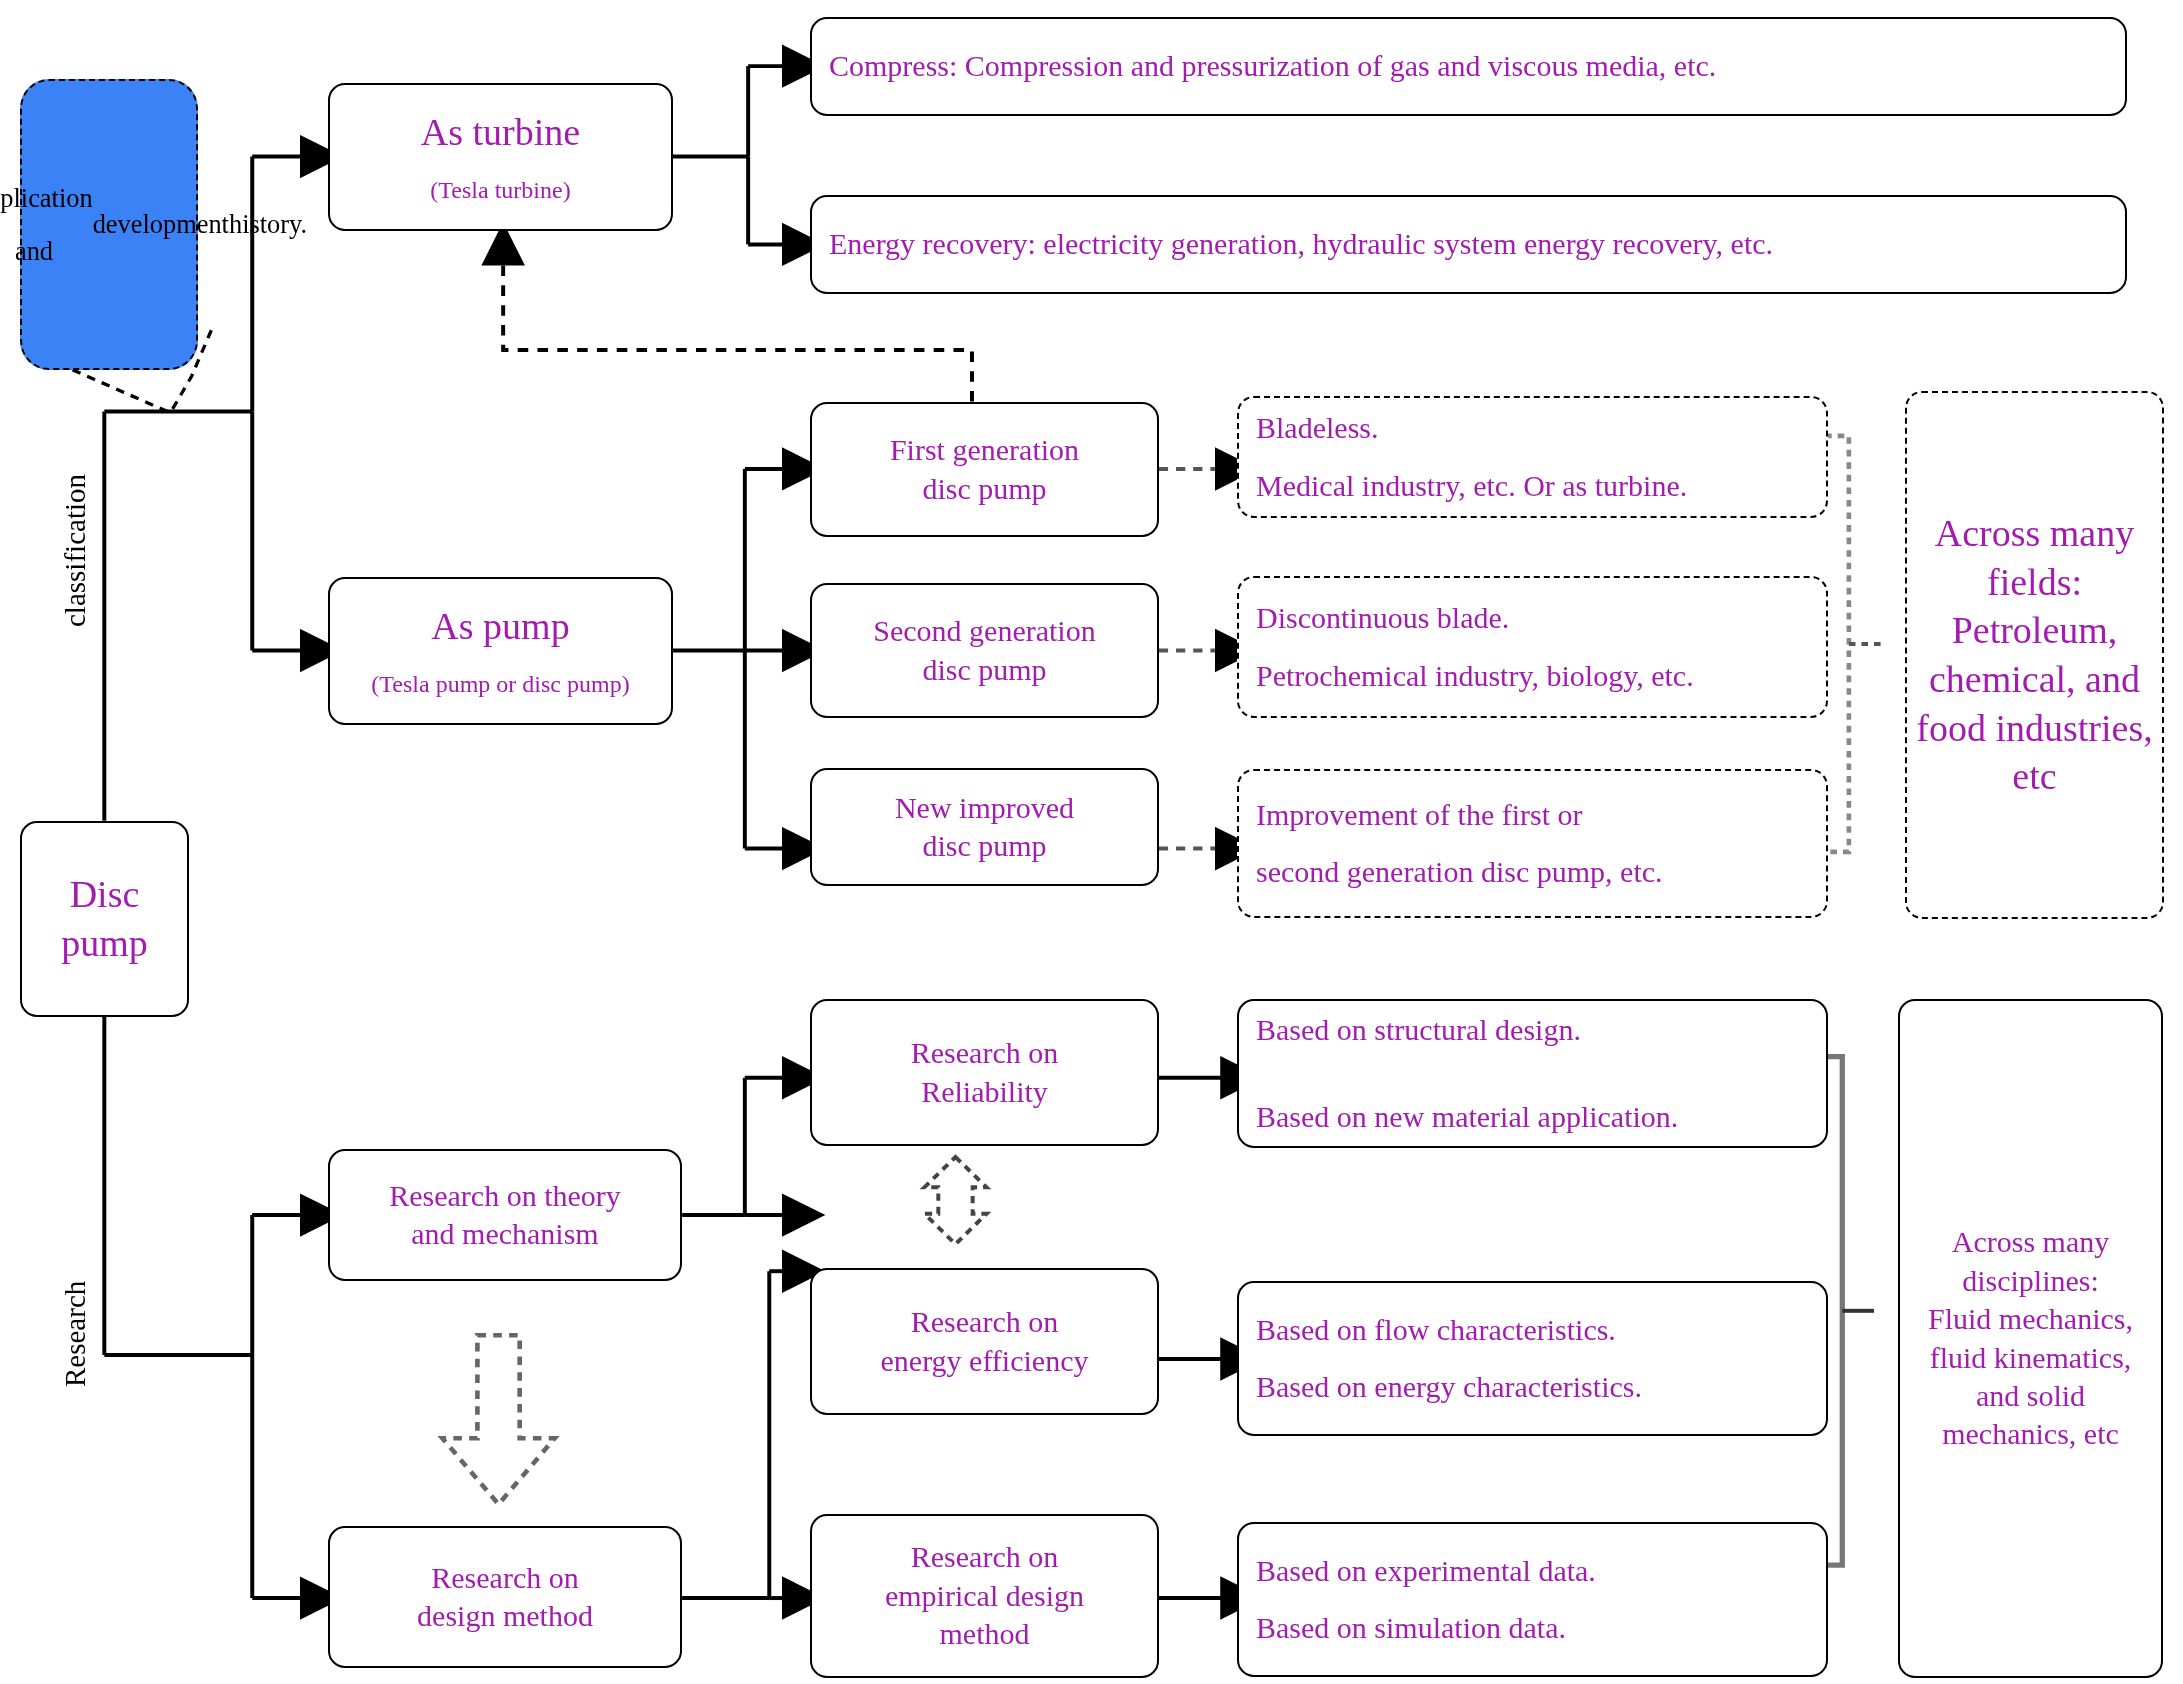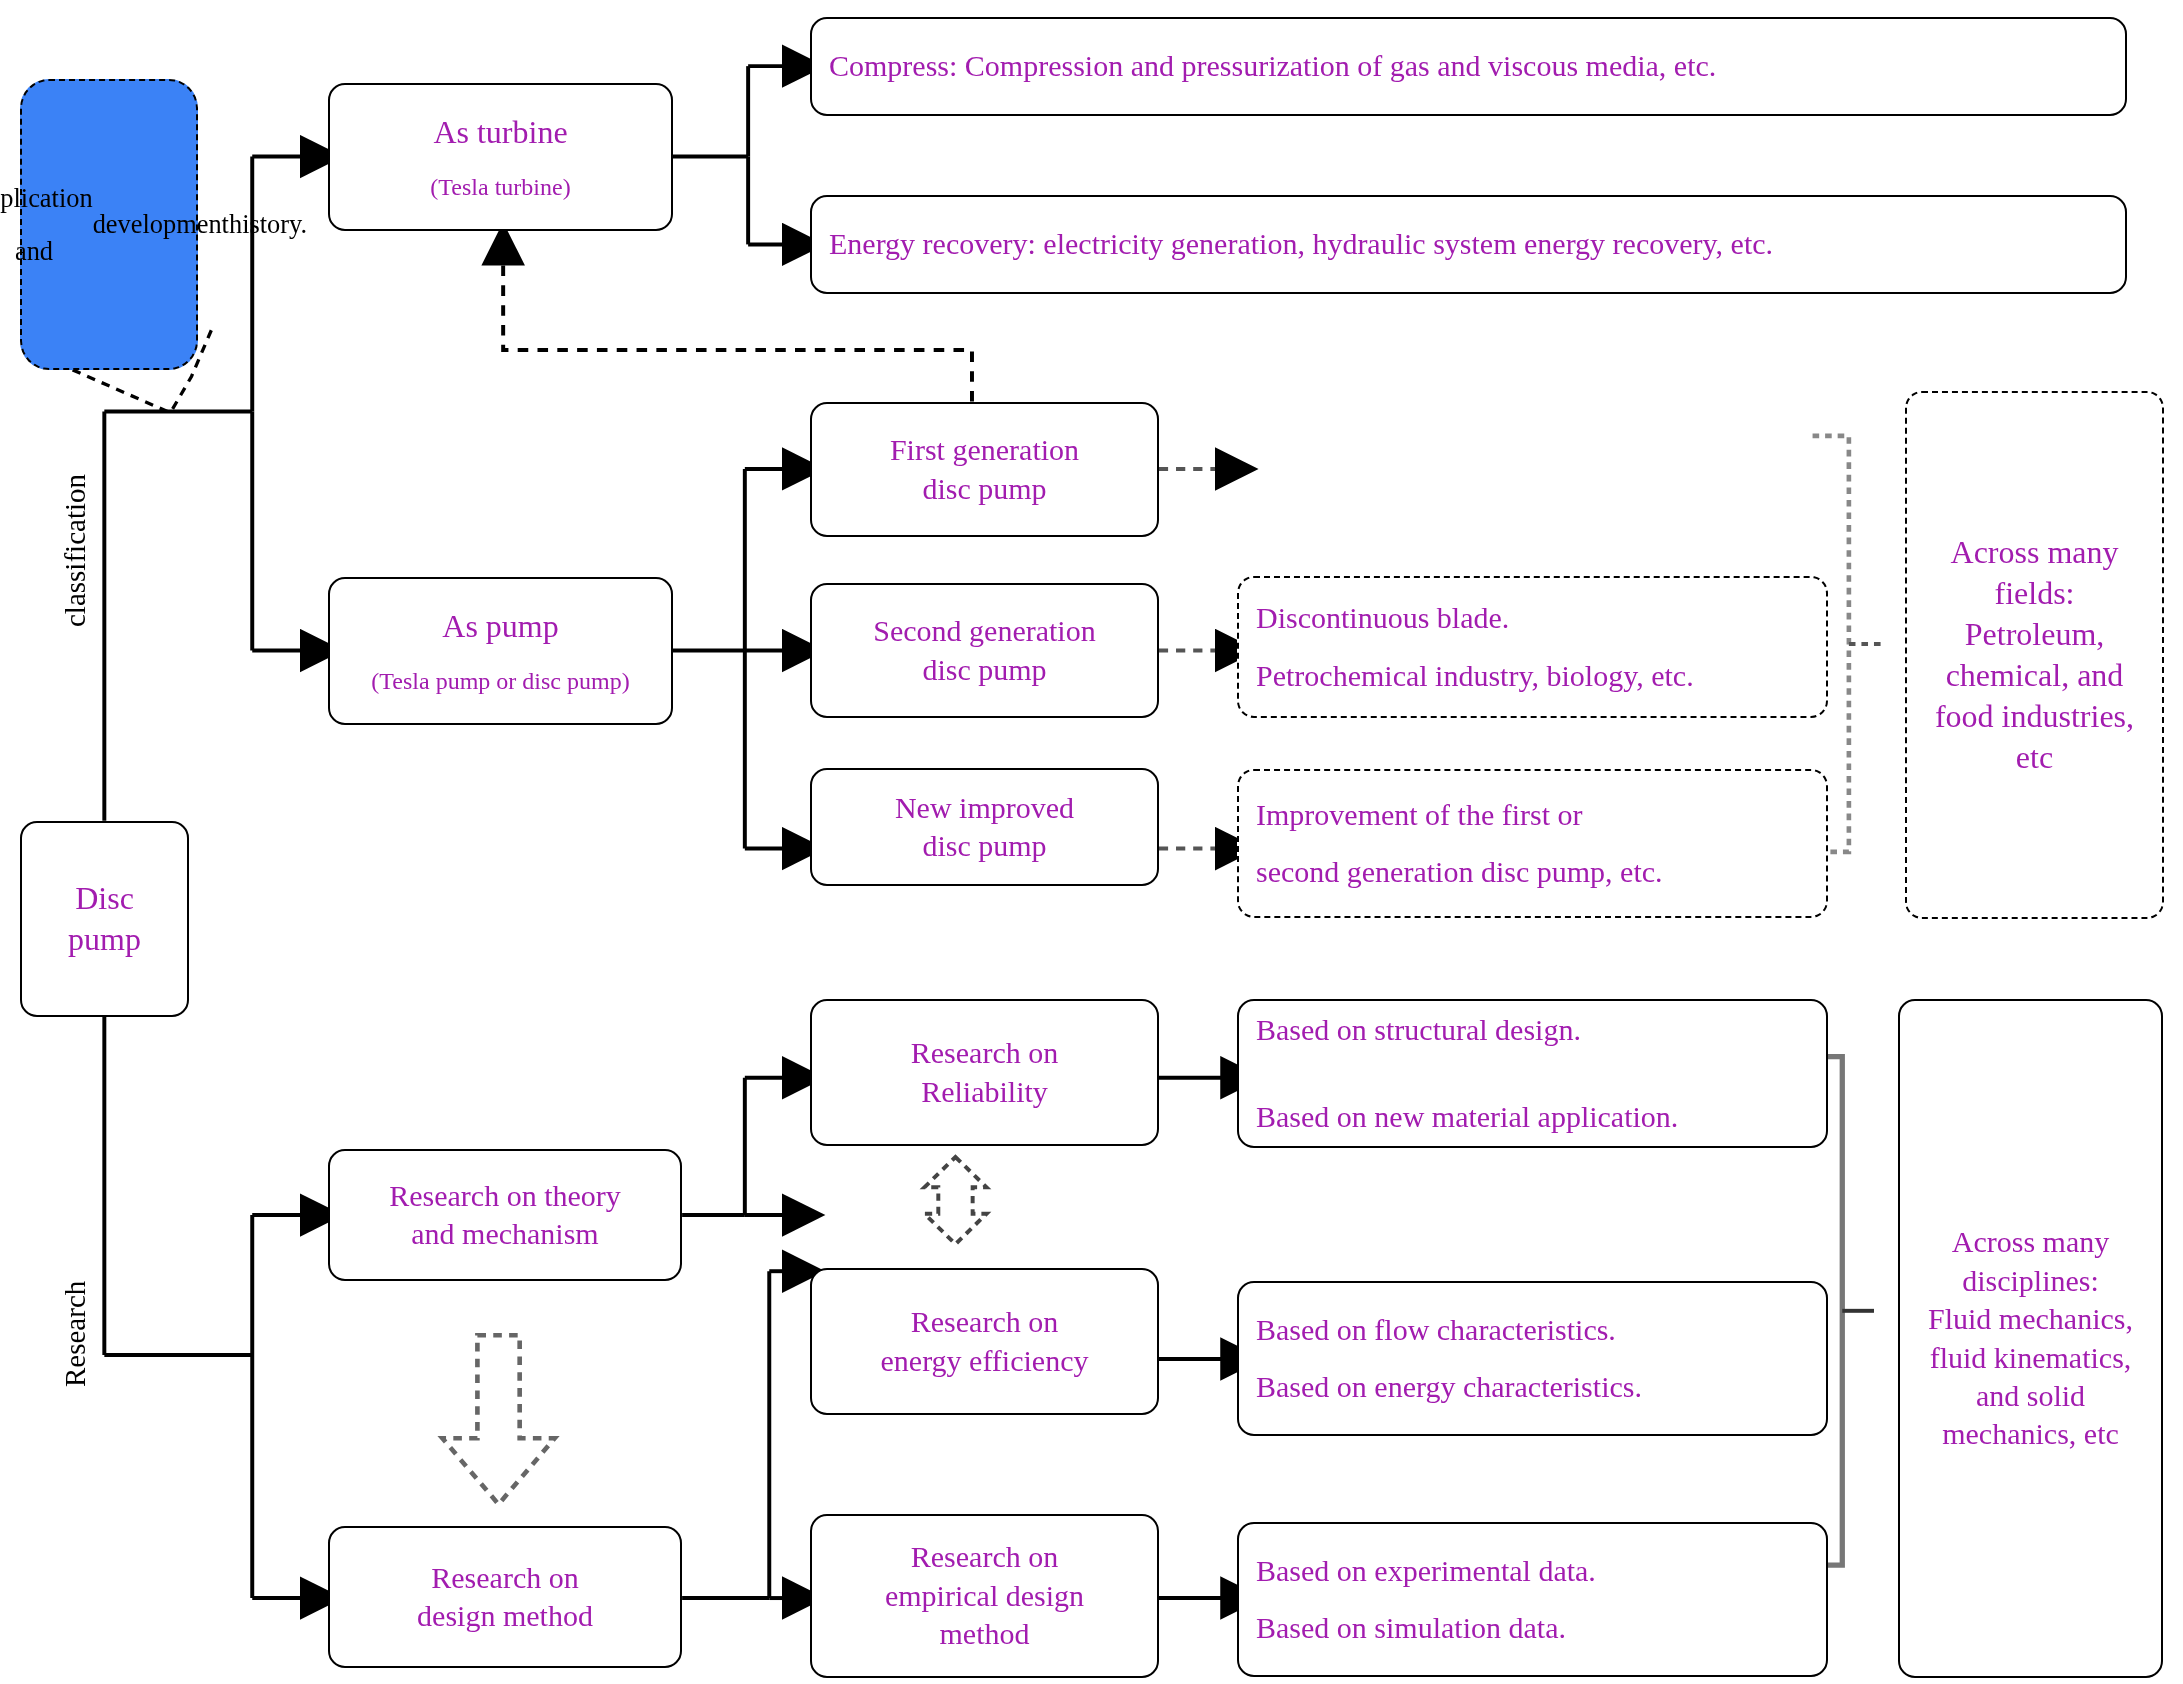--- a/index.html
+++ b/index.html
@@ -7,21 +7,21 @@
   #canvas{position:relative;width:2183px;height:1684px;background:#fff;overflow:hidden;}
   svg.layer{position:absolute;left:0;top:0;width:2183px;height:1684px;pointer-events:none;}
 
   .node{position:absolute;box-sizing:border-box;background:#fff;
         display:flex;flex-direction:column;align-items:center;justify-content:center;
         text-align:center;color:#a21caf;line-height:1.28;}
   .solid{border:2.6px solid #000;border-radius:17px;}
   .dashed{border:2.6px dashed #000;border-radius:17px;}
   .left-align{align-items:flex-start;text-align:left;}
   .t46{font-size:30px;}
-  .t48{font-size:32px;}
+  .t48{font-size:38px;}
   .sub{font-size:24px;}
   .pad-l{padding-left:17px;padding-right:13.2px;}
   .line2{margin-top:19px;}
 
   .vlabel{position:absolute;color:#000;font-size:29px;white-space:nowrap;
           transform-origin:left top;}
 
   .bubble{position:absolute;box-sizing:border-box;background:#3b82f6;
           border:2px dashed #000;border-radius:29px;
           display:flex;flex-direction:row;align-items:center;justify-content:center;
@@ -169,20 +169,24 @@
   </div>
   <div class="node solid t46" style="left:810px;top:583px;width:349px;height:135px;">
     <div>Second generation</div>
     <div>disc pump</div>
   </div>
   <div class="node solid t46" style="left:810px;top:768px;width:349px;height:118px;">
     <div>New improved</div>
     <div>disc pump</div>
   </div>
 
+  <div class="node dashed left-align pad-l t46" style="left:1237px;top:396px;width:591px;height:122px;">
+    <div>Bladeless.</div>
+    <div class="line2">Medical industry, etc. Or as turbine.</div>
+  </div>
   <div class="node dashed left-align pad-l t46" style="left:1237px;top:576px;width:591px;height:142px;">
     <div>Discontinuous  blade.</div>
     <div class="line2">Petrochemical  industry,  biology,  etc.</div>
   </div>
   <div class="node dashed left-align pad-l t46" style="left:1237px;top:769px;width:591px;height:149px;">
     <div>Improvement   of   the   first   or</div>
     <div class="line2">second generation disc pump, etc.</div>
   </div>
 
   <div class="node dashed t48" style="left:1905px;top:391px;width:259px;height:528px;">

